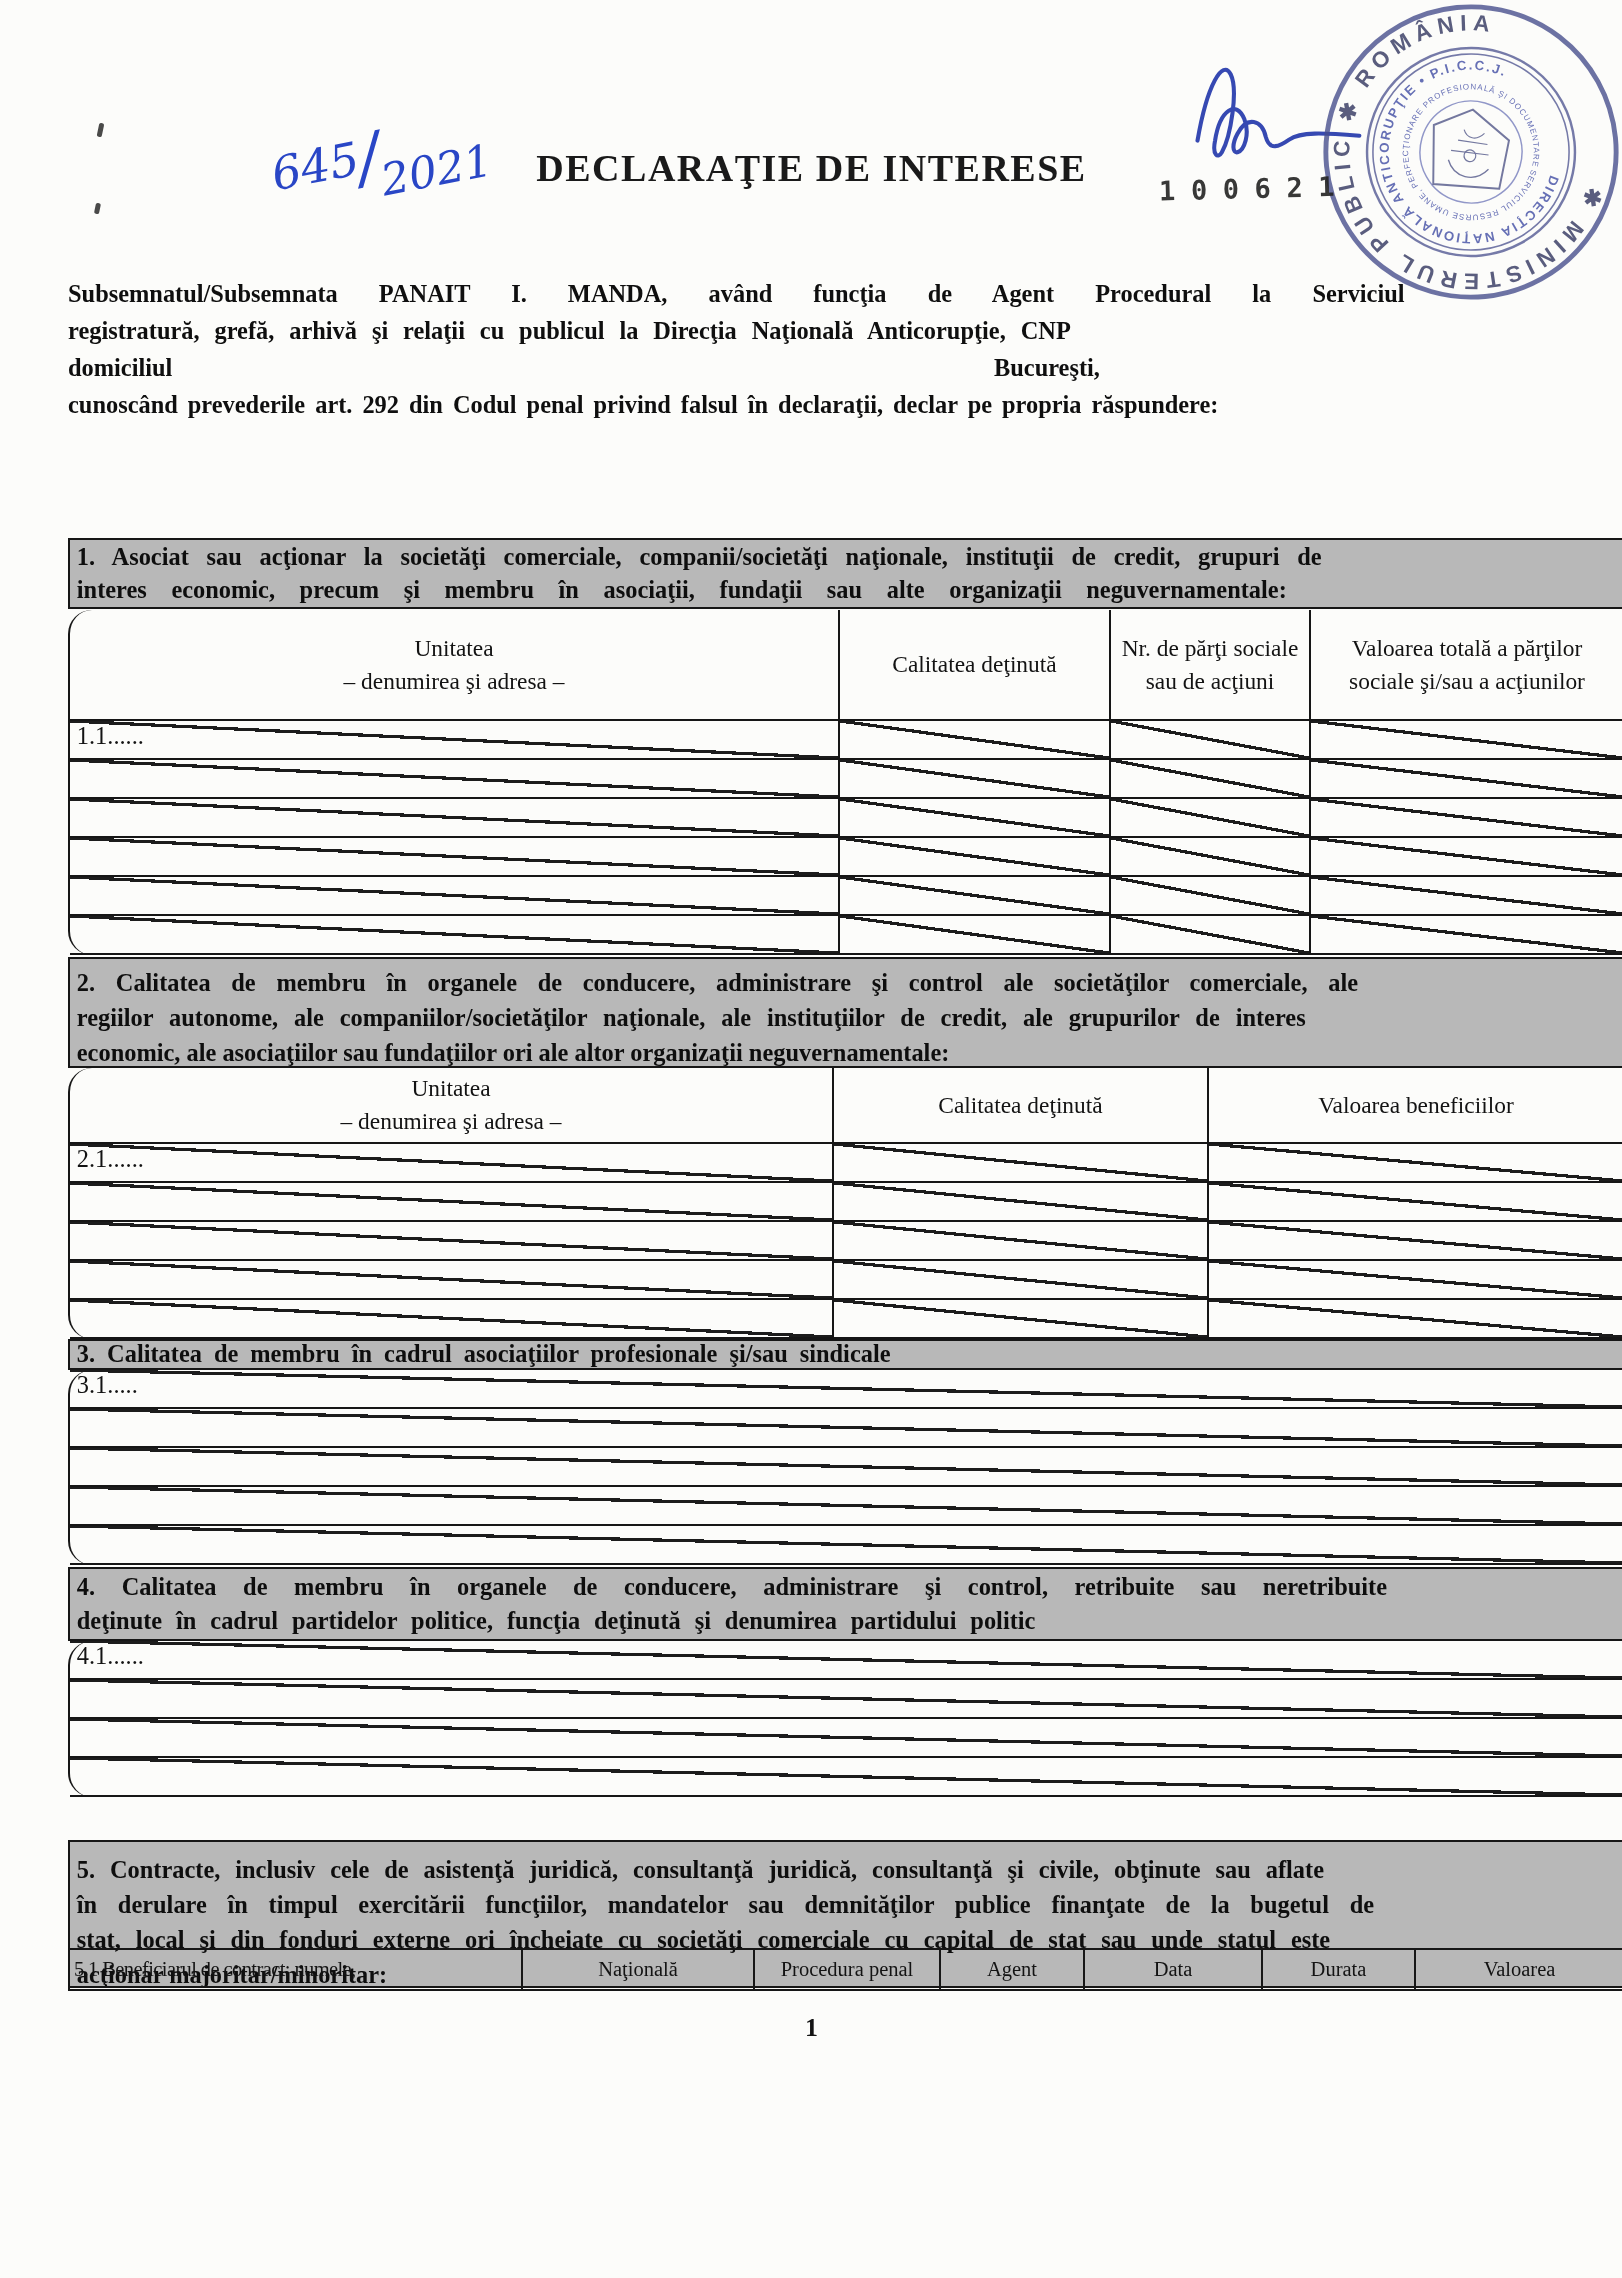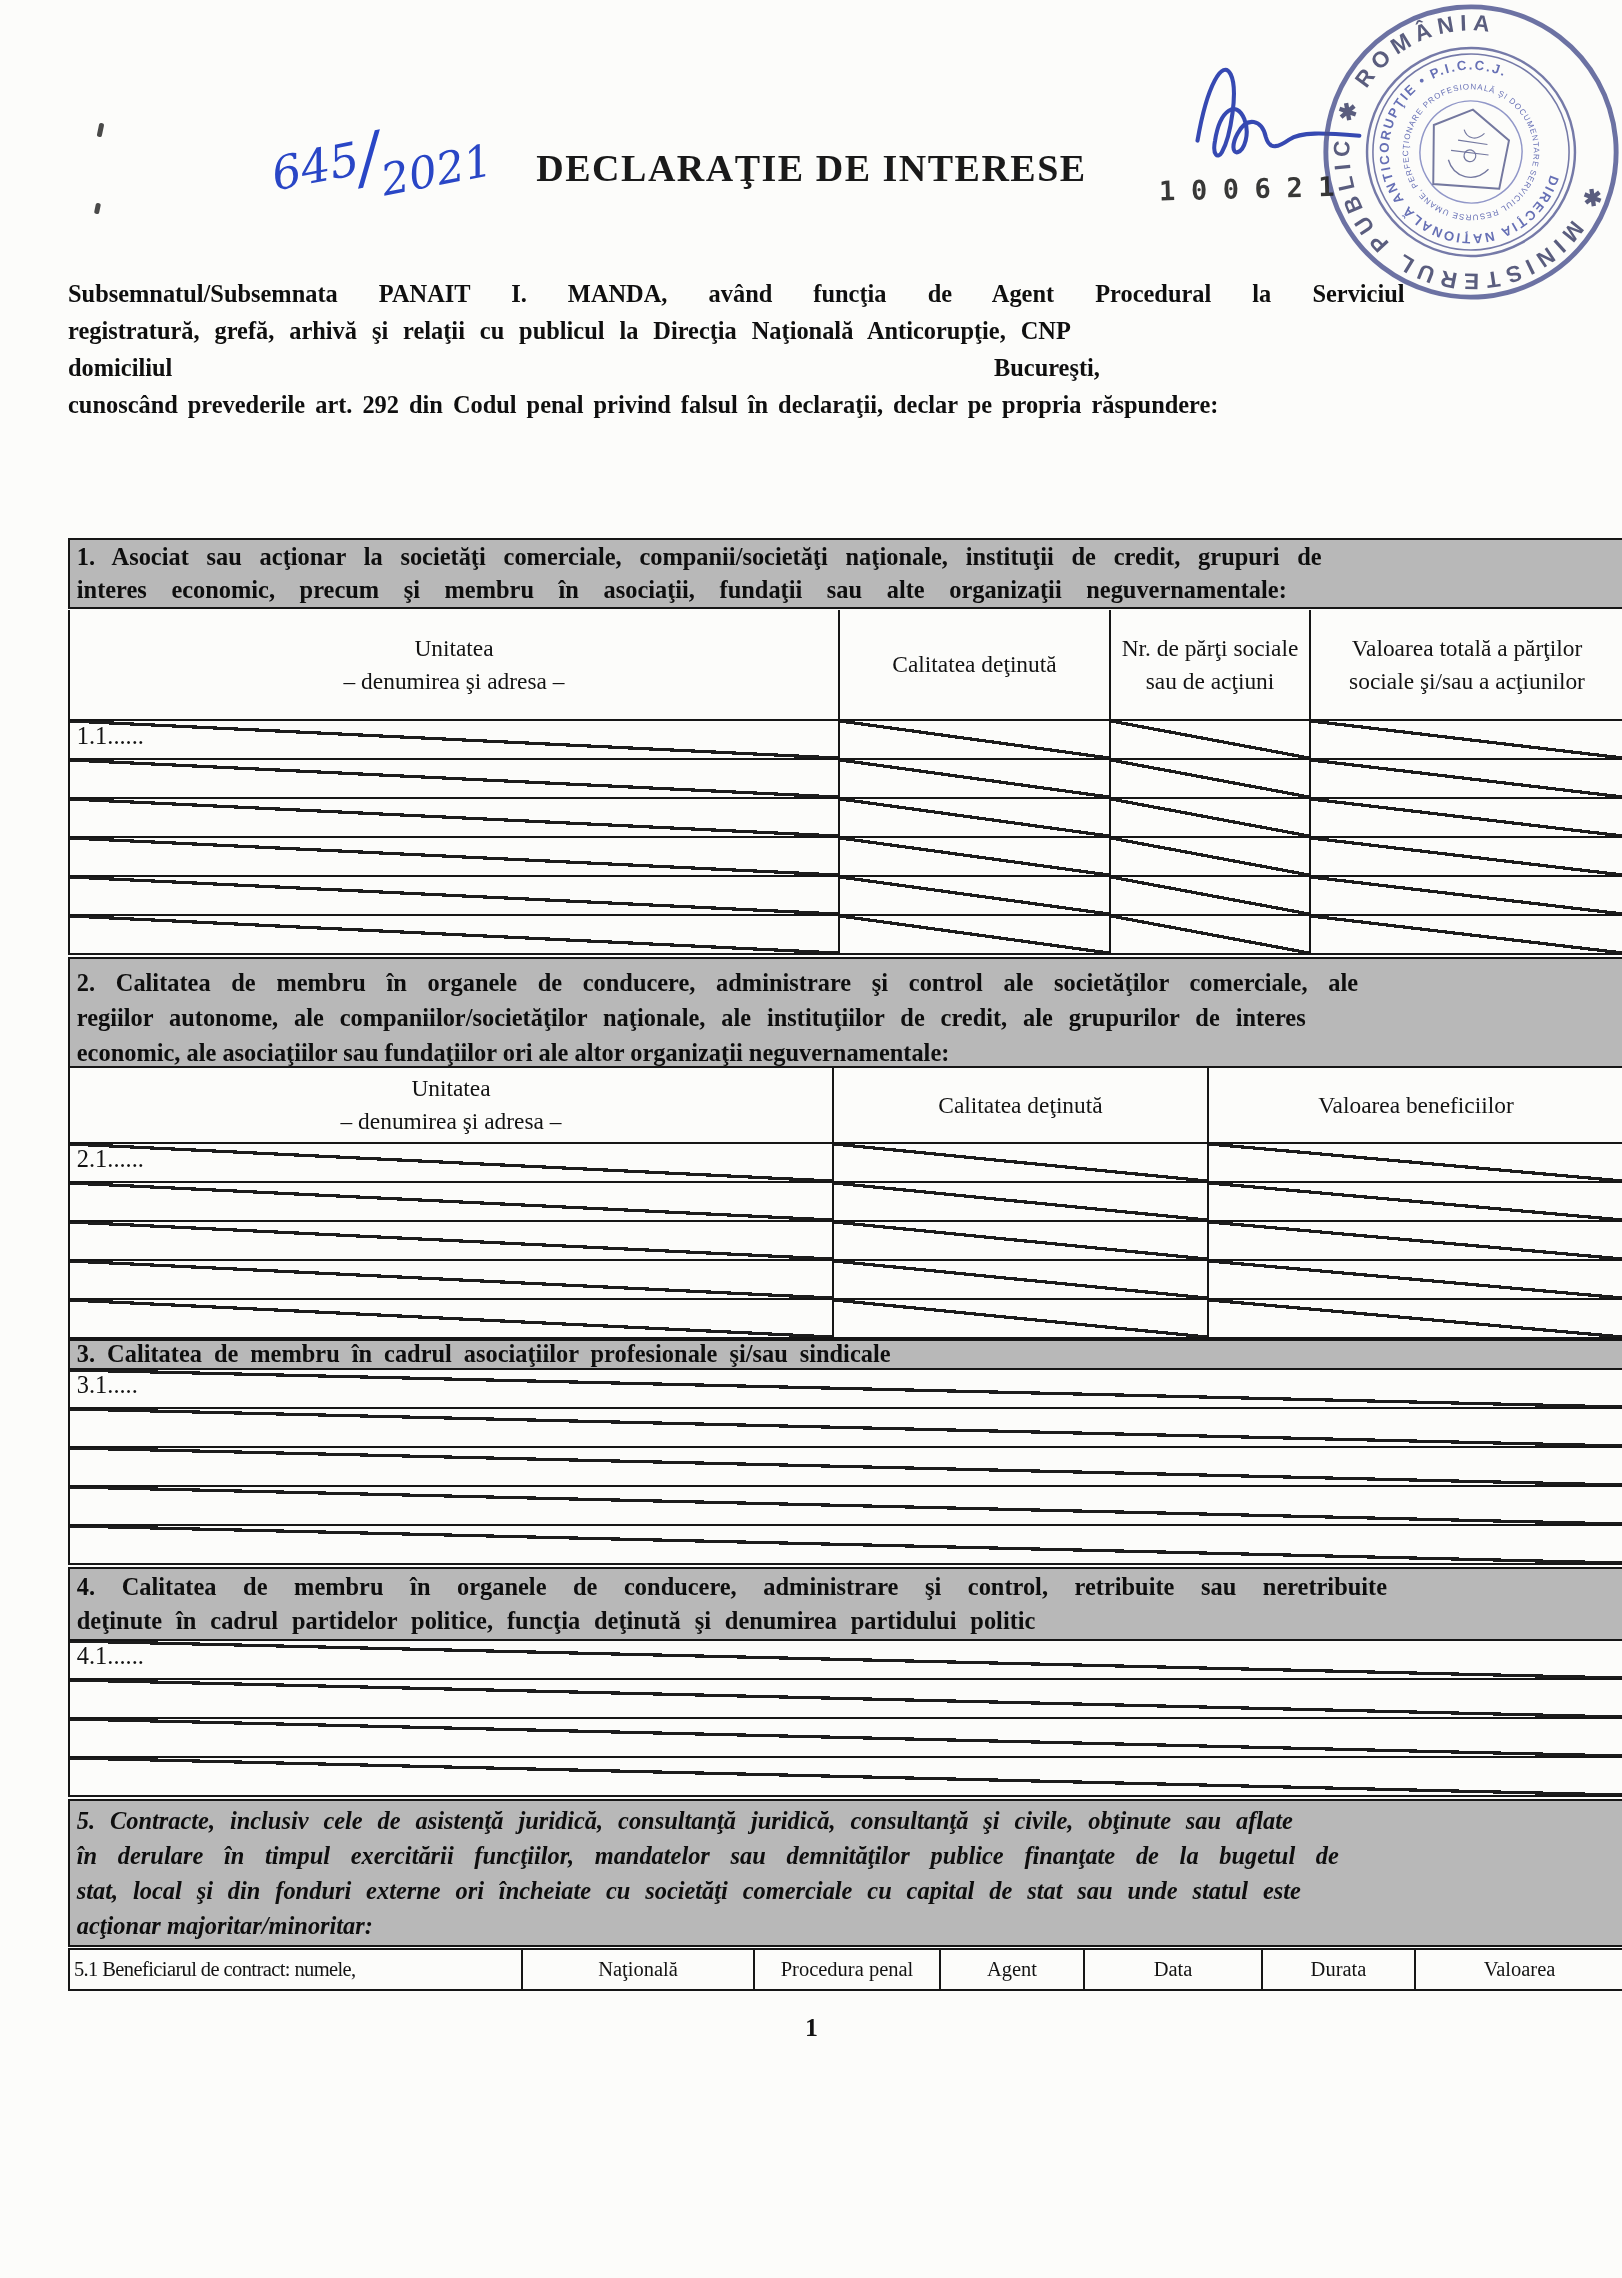--- a/index.html
+++ b/index.html
@@ -50,21 +50,21 @@
   
   .band {
     position:absolute; left:68px; width:1555px;
     background:#b8b8b8; border:2.4px solid #161616; border-right:none;
     overflow:hidden; padding-left:6.8px;
     font-size:24.4px; font-weight:bold; color:#0e0e0e;
   }
   .band .ln { white-space:nowrap; }
 
   
-  .tbl { position:absolute; left:68px; width:1555px; border-left:2.5px solid #161616; }
+  .tbl { position:absolute; left:68px; width:1555px; border-left:2.5px solid #161616;border-radius:24px; }
   .thead { display:grid; border-bottom:2.7px solid #161616; }
   .hcell {
     display:flex; flex-direction:column; justify-content:center; align-items:center;
     text-align:center; font-size:23.4px; line-height:33px; padding:0 7.8px;
     border-right:2.5px solid #161616;
   }
   .hcell:last-child { border-right:none; }
   .trow { display:grid; height:39px; border-bottom:2.7px solid #161616; }
   .cell { position:relative; border-right:2.5px solid #161616; }
   .cell:last-child { border-right:none; }
@@ -264,21 +264,21 @@
 </div>
 <div class="tbl" style="top:1641px;">
   <div class="frow diag">
       <span class="rowlabel">4.1......</span>
     </div>
   <div class="frow diag"></div>
   <div class="frow diag"></div>
   <div class="frow diag"></div>
 </div>
 
-<div class="band" style="top:1799px; height:148px; padding-top:2px;font-style:italic;">
+<div class="band" style="top:1840px; height:148px; padding-top:10px;">
   <div class="ln" style="line-height:35px; word-spacing:8.8px;">5. Contracte, inclusiv cele de asistenţă juridică, consultanţă juridică, consultanţă şi civile, obţinute sau aflate</div>
   <div class="ln" style="line-height:35px; word-spacing:14.6px;">în derulare în timpul exercitării funcţiilor, mandatelor sau demnităţilor publice finanţate de la bugetul de</div>
   <div class="ln" style="line-height:35px; word-spacing:8.8px;">stat, local şi din fonduri externe ori încheiate cu societăţi comerciale cu capital de stat sau unde statul este</div>
   <div class="ln" style="line-height:35px;">acţionar majoritar/minoritar:</div>
 </div>
 <div class="s5row" style="top:1948px; grid-template-columns:453px 232px 186px 144px 178px 153px 1fr;">
   <div class="s5cell first">5.1 Beneficiarul de contract: numele,</div>
   <div class="s5cell">Naţională</div>
   <div class="s5cell">Procedura penal</div>
   <div class="s5cell">Agent</div>

